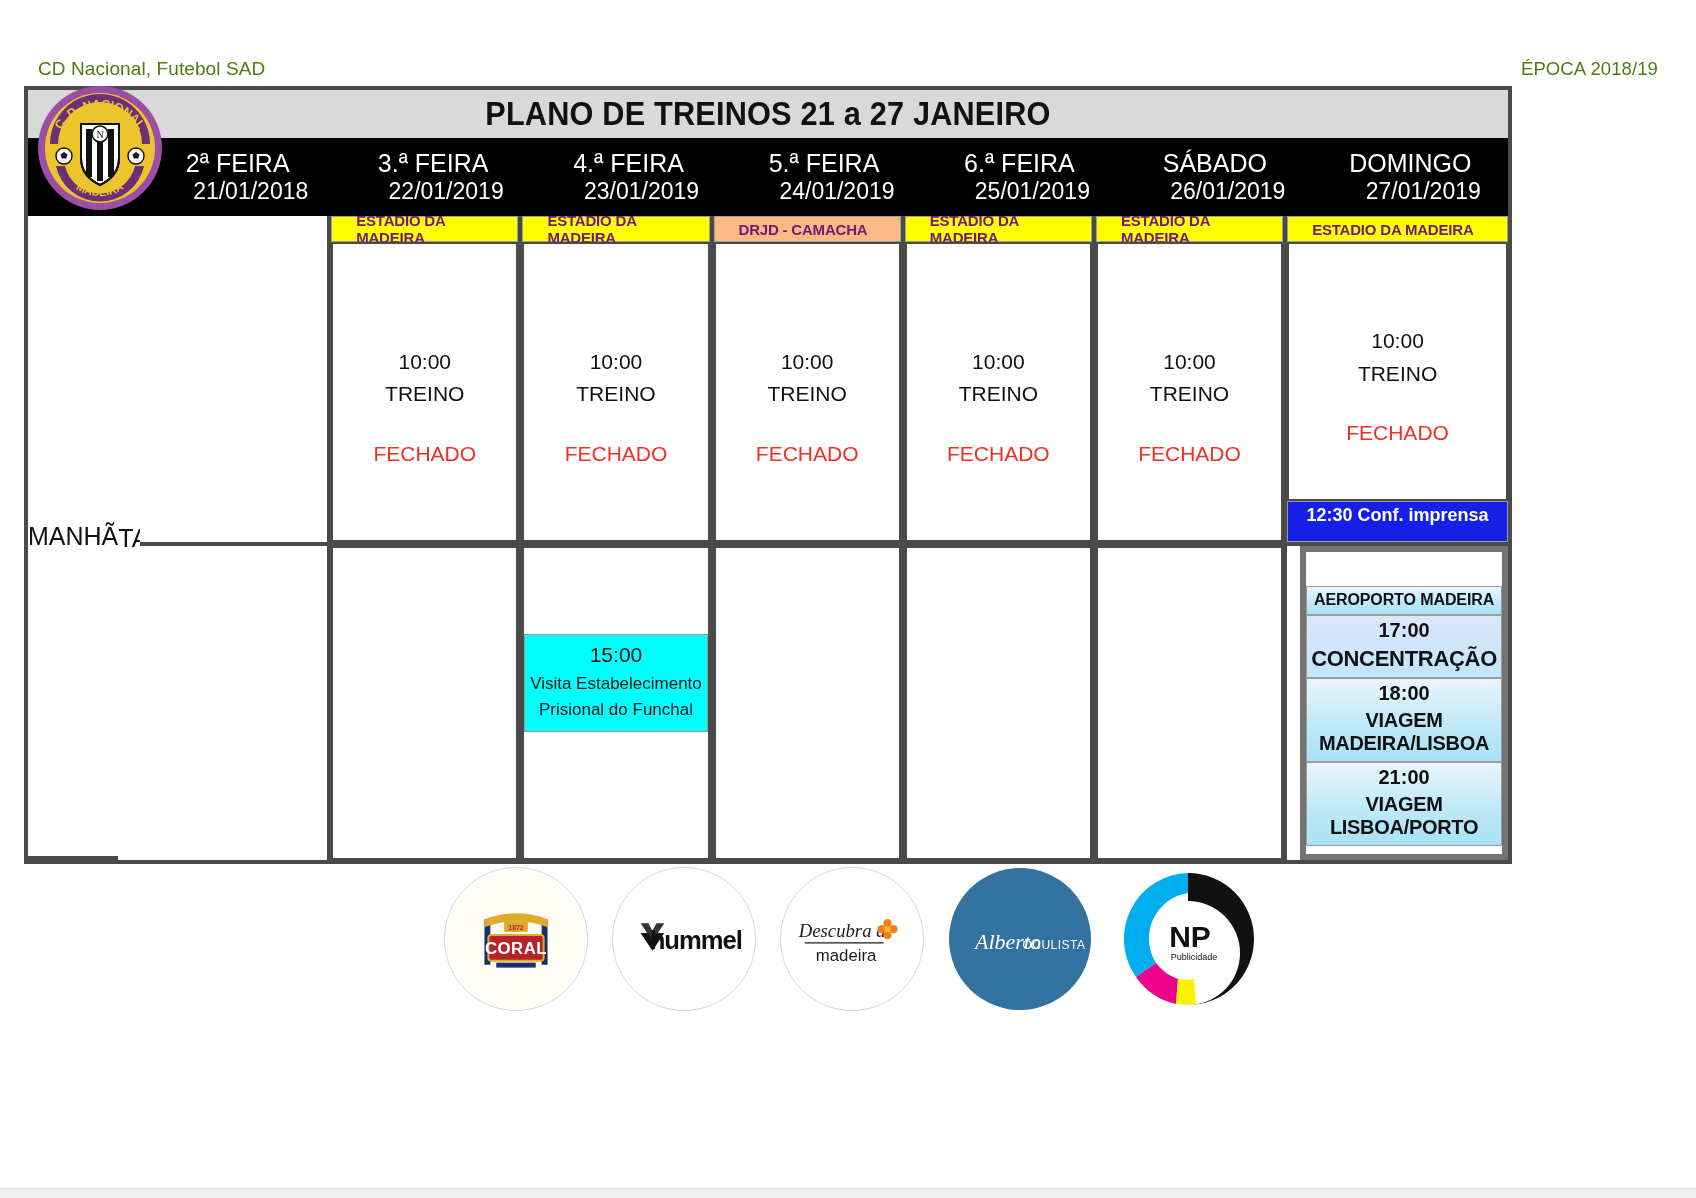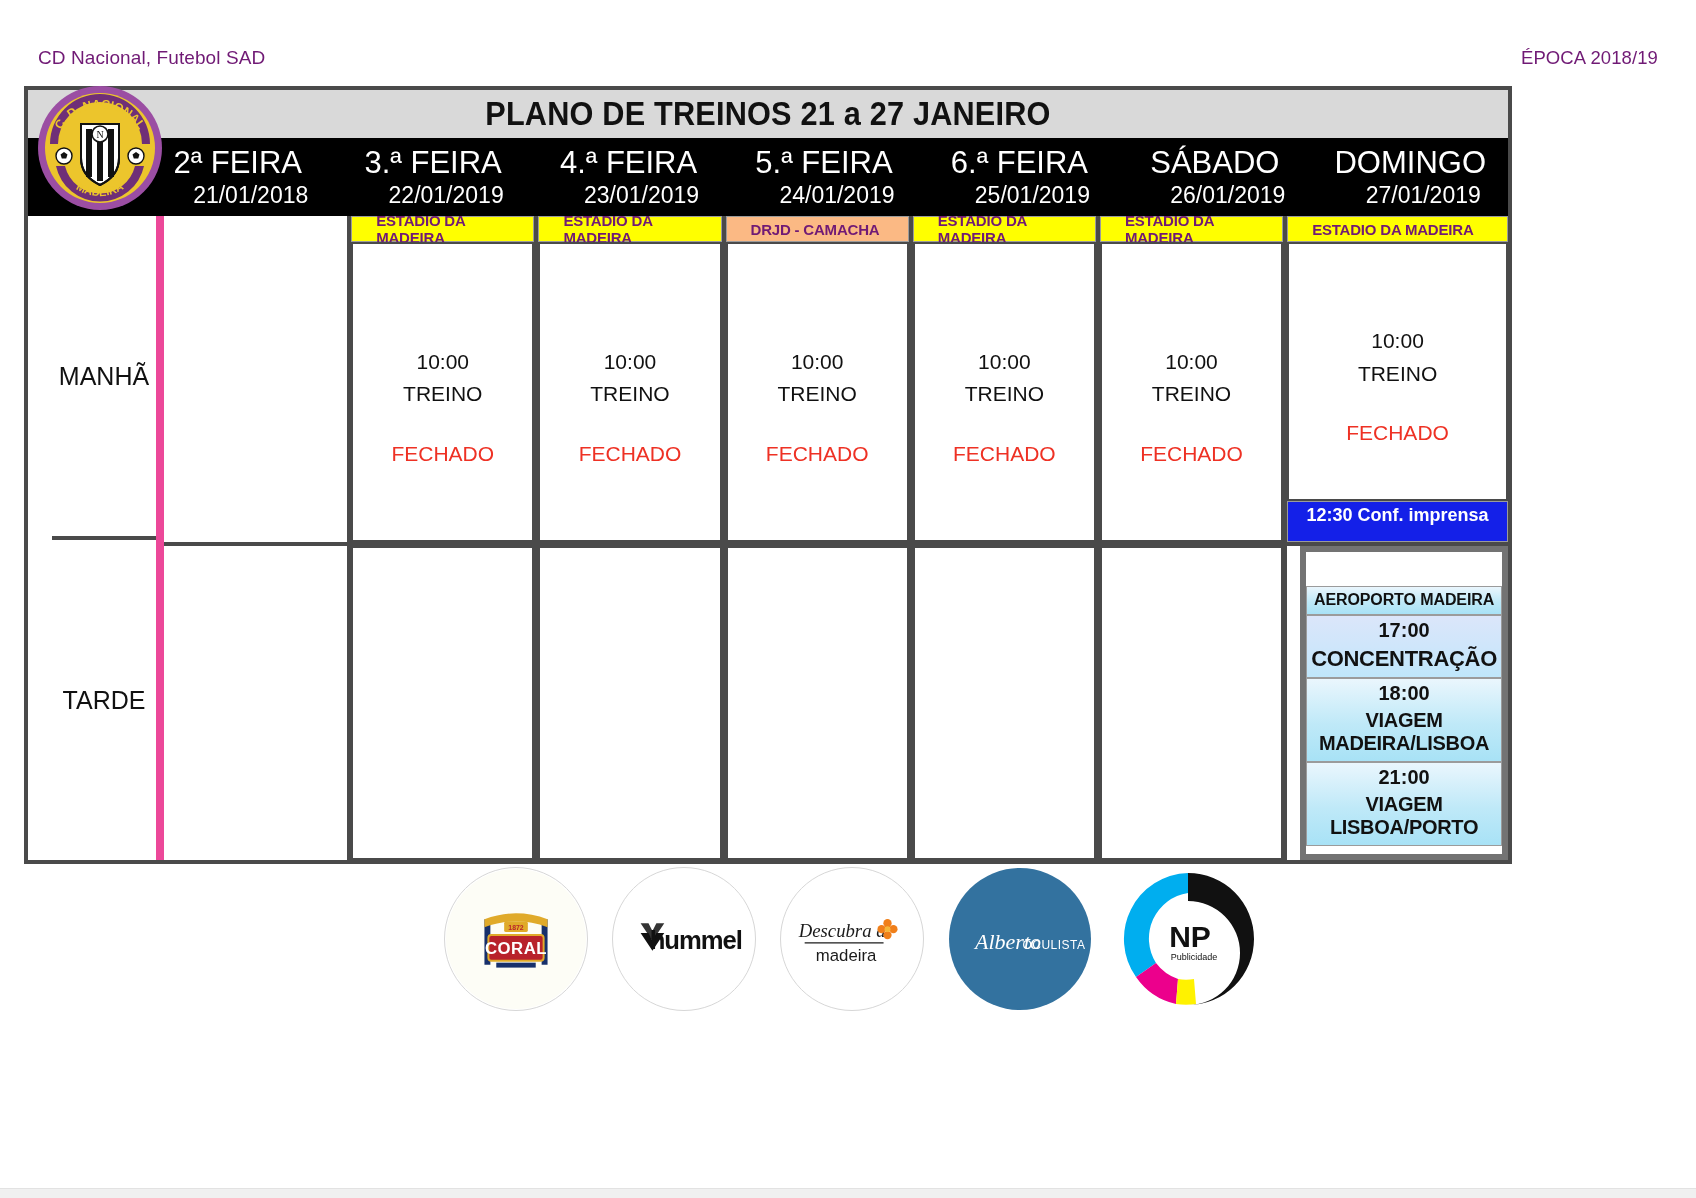--- a/index.html
+++ b/index.html
@@ -10,28 +10,28 @@
     overflow: hidden;
   }
   .page {
     position: relative;
     width: 1696px; height: 1198px;
     background: #ffffff;
   }
   
   .meta {
     position: absolute;
-    top: 43px; left: 0; right: 0;
+    top: 54px; left: 0; right: 0;
     height: 30px;
     padding: 0 38px;
     display: flex;
     align-items: center;
     justify-content: space-between;
     font-size: 19px;
-    color: #701a75;
+    color: #4d7c0f;
     letter-spacing: .1px;
   }
   .meta-right { font-size: 18.5px; }
 
   
   .board {
     position: absolute;
     left: 24px;
     top: 86px;
     width: 1488px;
@@ -69,35 +69,34 @@
   .dayhead .spacer-a { width: 112px; flex: 0 0 112px; }
   .dayhead .daycell {
     flex: 1 1 0;
     color: #ffffff;
     display: flex;
     flex-direction: column;
     align-items: center;
     justify-content: center;
     line-height: 1.18;
   }
-  .dayhead .dname { font-size: 31px; }
+  .dayhead .dname { font-size: 25px; }
   .dayhead .ddate { font-size: 23px; margin-left: 26px; }
 
   
   .grid-body {
     position: absolute;
     left: 0; top: 126px;
     right: 0; bottom: 0;
     display: flex;
   }
   .rowlabels {
     width: 112px; flex: 0 0 112px;
-    display: flex; flex-direction: column;
-    border-right: 8px solid #ec4899;
-    margin-left: 24px;
+    display: flex; 
+    border-right: 4px solid #ec4899;
   }
   .rowlabel {
     flex: 1 1 0;
     display: flex; align-items: center; justify-content: center;
     font-size: 25px; color: #111;
     border-bottom: 4px solid #4a4a4a;
     background: #fff;
   }
   .rowlabel:last-child { border-bottom: none; }
 
@@ -312,20 +311,25 @@
               <div class="morn-inner">
                 <span class="m-time">10:00</span>
                 <span class="m-act">TREINO</span>
                 <span class="m-status">FECHADO</span>
               </div>
             </div>
           </div>
           <div class="seg-after">
             <div class="after-body">
               <div style="height:86px"></div>
+              <div class="evt-cyan">
+                <div class="e-time">15:00</div>
+                <div class="e-l1">Visita Estabelecimento</div>
+                <div class="e-l2">Prisional do Funchal</div>
+              </div>
               <div class="spacerflex"></div>
             </div>
           </div>
         </div>
 
         <div class="daycol">
           <div class="seg-morning">
             <div class="venue-bar orange">DRJD - CAMACHA</div>
             <div class="morn-body">
               <div class="morn-inner">

